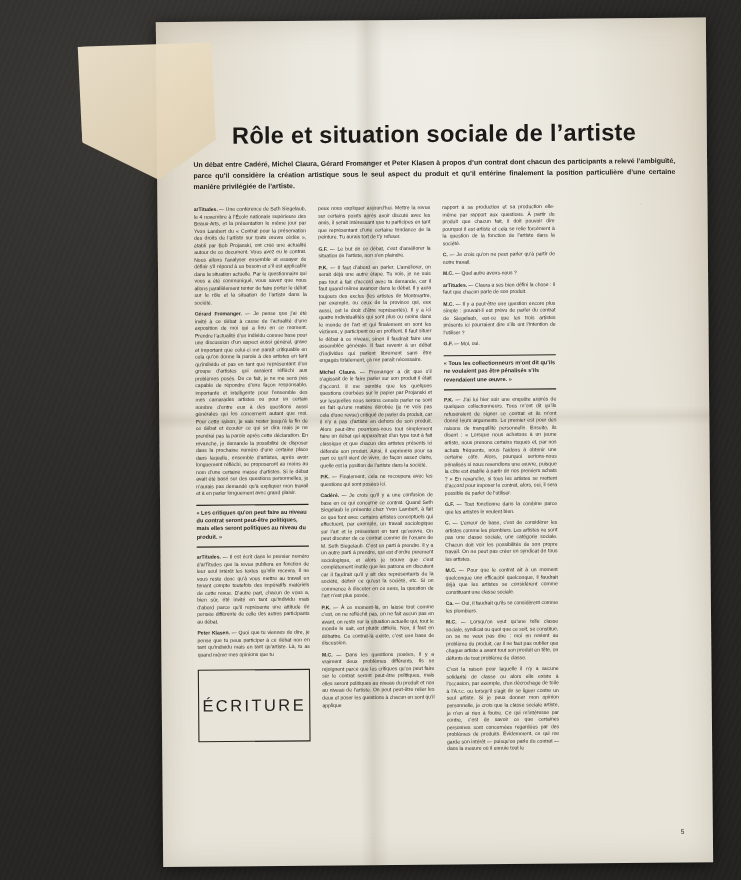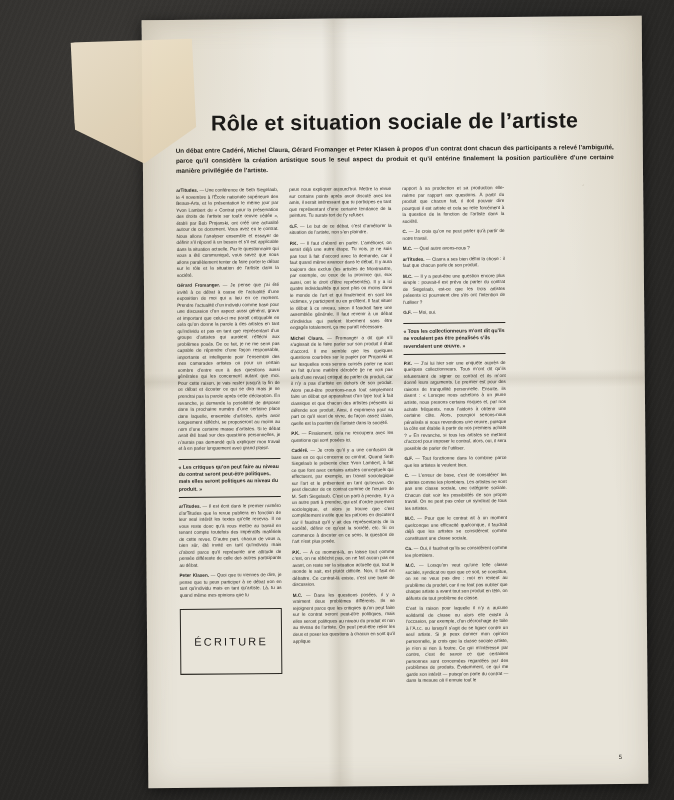--- a/index.html
+++ b/index.html
@@ -101,21 +101,21 @@
     border-top:1px solid #2a2823;border-bottom:1px solid #2a2823;
     padding:4px 0 4px 0;margin:6px 0 6px 0;
     font-weight:bold;font-size:5.1px;line-height:1.45;text-align:left;
   }
 
   .ecriture{
     margin-top:10px;
     border:1px solid #2a2823;
     height:64px;
     display:flex;align-items:center;justify-content:center;
-    letter-spacing:2.2px;font-size:11px;color:#242220;
+    letter-spacing:2.2px;font-size:15px;color:#242220;
   }
 
   .pagenum{
     position:absolute;right:26px;bottom:24px;
     font-size:6px;color:#2a2823;
   }
 
   
   .speck{
     position:absolute;inset:0;pointer-events:none;

